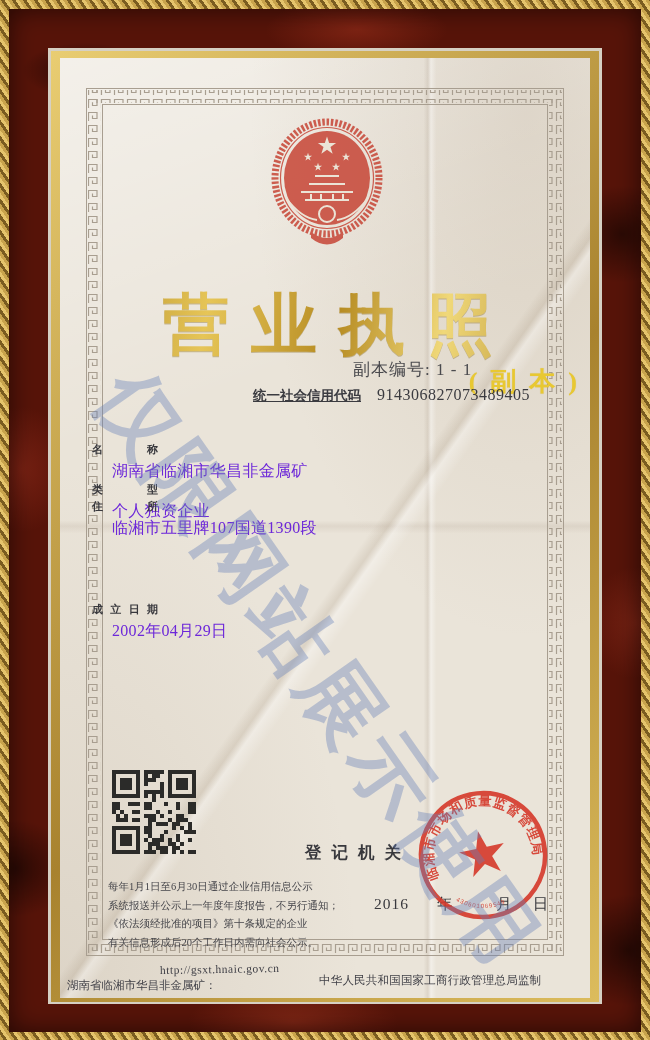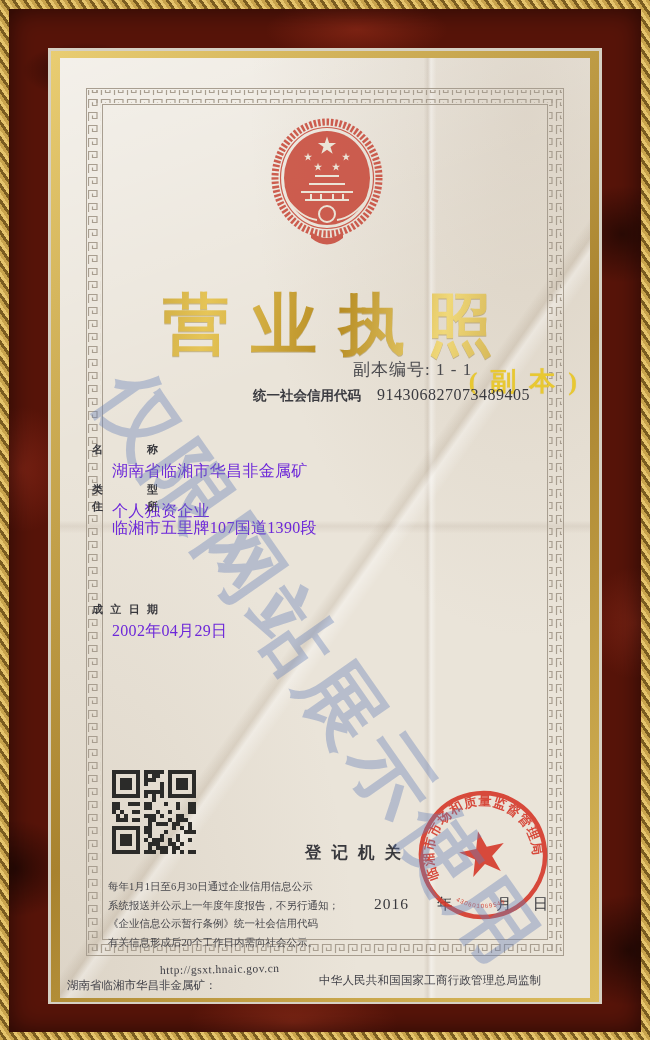--- a/index.html
+++ b/index.html
@@ -52,21 +52,21 @@
     background:linear-gradient(100deg,#a8811f 0%,#e6c557 28%,#b68b22 52%,#f0d879 72%,#a87f1e 100%);
     -webkit-background-clip:text; background-clip:text; color:transparent;
     filter:drop-shadow(0 1px 0 rgba(120,90,10,.35));
   }
   .copy-number { position:absolute; left:293px; top:300px; z-index:3;
     font-size:17px; color:#4a4a4e; letter-spacing:1px; }
   .copy-label { position:absolute; left:0; top:306px; width:100%; text-align:right; z-index:3;
     font-size:26px; font-weight:700; letter-spacing:13px; padding-left:13px; color:#e8c832;
     text-shadow:0 0 1px rgba(200,160,20,.4); }
   .credit-line { position:absolute; left:0; top:328px; width:470px; text-align:right; z-index:3; }
-  .credit-label { font-size:13.5px; font-weight:700; color:#3b3b40; }
+  .credit-label { font-size:13.5px; font-weight:700; color:#3b3b40;text-decoration:underline; }
   .credit-value { font-size:16px; color:#3b3b40; margin-left:12px; letter-spacing:.5px; }
 
   
   .field-row { position:absolute; left:32px; right:42px; z-index:3; }
   .field-label { display:inline-block; width:66px; vertical-align:top;
     font-size:11px; font-weight:600; color:#38383d;
     text-align:justify; text-align-last:justify; }
   .field-value { display:inline-block; vertical-align:top; margin-left:20px;
     font-size:16px; color:#6d28d9; width:380px; line-height:1.42; letter-spacing:.3px; }
   .row-0 { top:384px; } .row-1 { top:424px; } .row-2 { top:441px; }
@@ -420,21 +420,21 @@
     <div class="date-row">
       <span class="date-year">2016</span>
       <span class="date-y">年</span>
       <span class="date-m">月</span>
       <span class="date-d">日</span>
     </div>
 
     <div class="notice">
       <div>每年1月1日至6月30日通过企业信用信息公示</div>
       <div>系统报送并公示上一年度年度报告，不另行通知；</div>
-      <div>《企业信息公示暂行条例》统一社会信用代码</div>
+      <div>《依法须经批准的项目》第十条规定的企业</div>
       <div>有关信息形成后20个工作日内需向社会公示。</div>
     </div>
 
     <div class="footer-url">http://gsxt.hnaic.gov.cn</div>
     <div class="footer-label">湖南省临湘市华昌非金属矿：</div>
     <div class="footer-supervisor">中华人民共和国国家工商行政管理总局监制</div>
 
     <div class="watermark">仅限网站展示使用</div>
   </div>
 </div>

